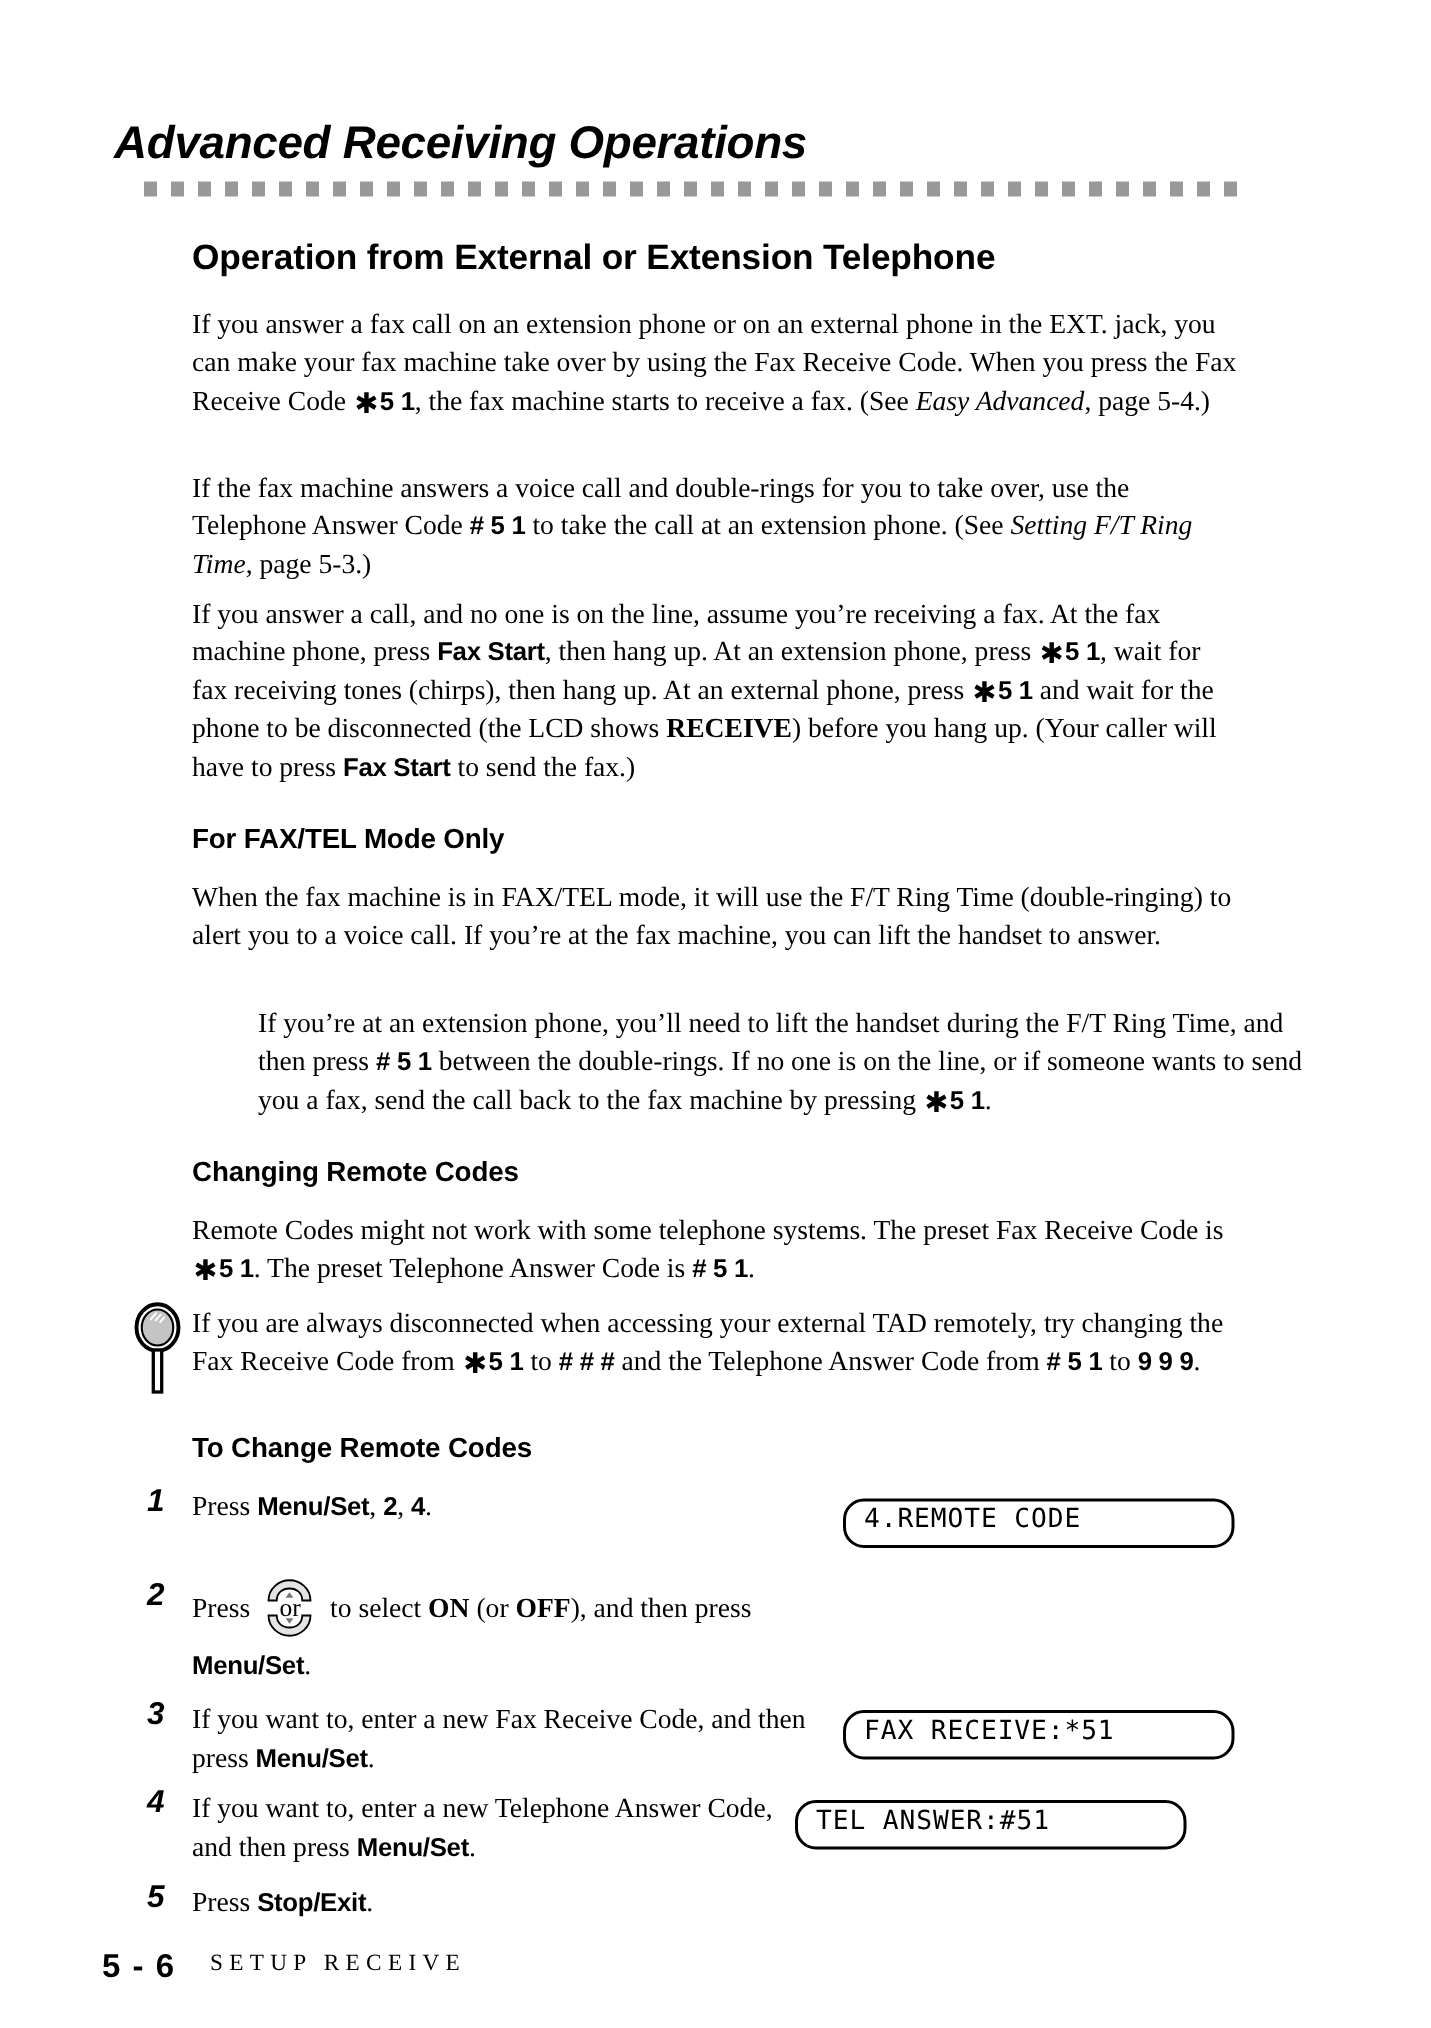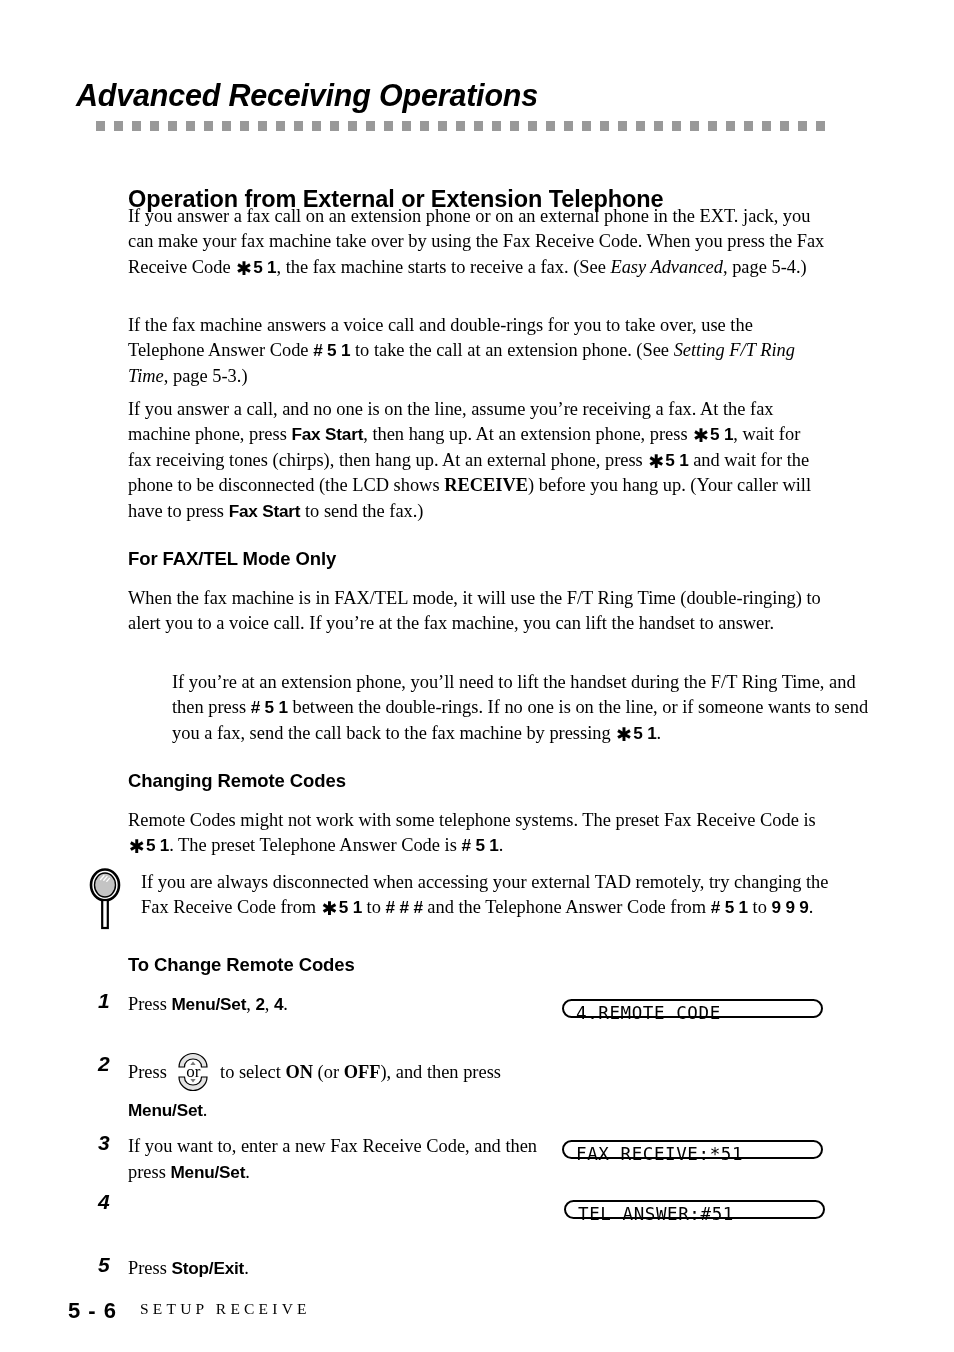--- a/index.html
+++ b/index.html
@@ -140,21 +140,21 @@
     text-align: center;
     font-family: "Liberation Serif", serif;
     font-size: 17px;
     line-height: 19px;
   }
 
   
   .lcd {
     position: absolute;
     width: 261px;
-    height: 19px;
+    height: 33px;
     border: 2.5px solid #000000;
     border-radius: 14px;
     box-sizing: border-box;
     background: #ffffff;
   }
   .lcd span {
     position: absolute;
     left: 12px;
     top: 2px;
     font-family: "DejaVu Sans Mono", monospace;
@@ -183,21 +183,21 @@
   }
 </style>
 </head>
 <body>
 
 <div class="page">
 
   <div class="chapter-title">Advanced Receiving Operations</div>
   <div class="dash-rule"></div>
 
-  <div class="h1" style="left:128px; top:158px;margin-top:28px;">Operation from External or Extension Telephone</div>
+  <div class="h1" style="left:128px; top:158px;">Operation from External or Extension Telephone</div>
 
   <div class="para" style="left:128px; top:204px; width:698px;">
     <span>If you answer a fax call on an extension phone or on an external phone in the EXT. jack, you can make your fax machine take over by using the Fax Receive Code. When you press the Fax Receive Code </span><span class="ast">✱</span><b>5 1</b><span>, the fax machine starts to receive a fax. (See </span><i>Easy Advanced</i><span>, page 5-4.)</span>
   </div>
 
   <div class="para" style="left:128px; top:313px; width:698px;">
     <span>If the fax machine answers a voice call and double-rings for you to take over, use the Telephone Answer Code </span><b># 5 1</b><span> to take the call at an extension phone. (See </span><i>Setting F/T Ring Time</i><span>, page 5-3.)</span>
   </div>
 
   <div class="para" style="left:128px; top:397px; width:698px;">
@@ -218,21 +218,21 @@
     <span>Remote Codes might not work with some telephone systems. The preset Fax Receive Code is </span><span class="ast">✱</span><b>5 1</b><span>. The preset Telephone Answer Code is </span><b># 5 1</b><span>.</span>
   </div>
 
   <svg class="tip-icon" viewBox="0 0 34 64">
     <ellipse cx="17" cy="17" rx="14" ry="15.5" fill="#ffffff" stroke="#000000" stroke-width="2.6"></ellipse>
     <ellipse cx="17" cy="17" rx="10.5" ry="12" fill="#c4c4c4" stroke="#000000" stroke-width="1.4"></ellipse>
     <path d="M12.5 11.5 l3.5 -4.0 M15.8 12.2 l3.3 -3.8 M18.8 13.4 l2.6 -3.0" stroke="#ffffff" stroke-width="1.3" fill="none" stroke-linecap="round"></path>
     <rect x="14.2" y="32" width="5.6" height="28" fill="#ffffff" stroke="#000000" stroke-width="2.2"></rect>
   </svg>
 
-  <div class="para" style="left:128px; top:870px; width:700px;margin-left:13px;">
+  <div class="para" style="left:128px; top:870px; width:700px;">
     <span>If you are always disconnected when accessing your external TAD remotely, try changing the Fax Receive Code from </span><span class="ast">✱</span><b>5 1</b><span> to </span><b># # #</b><span> and the Telephone Answer Code from </span><b># 5 1</b><span> to </span><b>9 9 9</b><span>.</span>
   </div>
 
   <div class="h2" style="left:128px; top:954px;">To Change Remote Codes</div>
 
   <div class="step-num" style="left:98px; top:989px;">1</div>
   <div class="step" style="left:128px; top:991px; width:400px;">
     <span>Press </span><b>Menu/Set</b><span>, </span><b>2</b><span>, </span><b>4</b><span>.</span>
   </div>
 
@@ -245,32 +245,35 @@
         <path d="M20 32.5 l2.6 -3.6 l-5.2 0 Z" fill="#777777"></path>
       </svg><span class="or-label">or</span></span><span> to select </span><b class="serif-bold">ON</b><span> (or </span><b class="serif-bold">OFF</b><span>), and then press </span><b>Menu/Set</b><span>.</span>
   </div>
 
   <div class="step-num" style="left:98px; top:1131px;">3</div>
   <div class="step" style="left:128px; top:1133px; width:418px;">
     <span>If you want to, enter a new Fax Receive Code, and then press </span><b>Menu/Set</b><span>.</span>
   </div>
 
   <div class="step-num" style="left:98px; top:1190px;">4</div>
+  <div class="step" style="left:128px; top:1192px; width:400px;">
+    <span>If you want to, enter a new Telephone Answer Code, and then press </span><b>Menu/Set</b><span>.</span>
+  </div>
 
   <div class="step-num" style="left:98px; top:1253px;">5</div>
   <div class="step" style="left:128px; top:1255px; width:400px;">
     <span>Press </span><b>Stop/Exit</b><span>.</span>
   </div>
 
   <div class="lcd" style="left:562px; top:999px;">
     <span>4.REMOTE CODE</span>
   </div>
   <div class="lcd" style="left:562px; top:1140px;">
     <span>FAX RECEIVE:*51</span>
   </div>
-  <div class="lcd" style="left:564px; top:1200px;">
+  <div class="lcd" style="left:530px; top:1200px;">
     <span>TEL ANSWER:#51</span>
   </div>
 
   <div class="footer-page">5 - 6</div>
   <div class="footer-chapter">SETUP RECEIVE</div>
 
 </div>
 
 </body></html>

